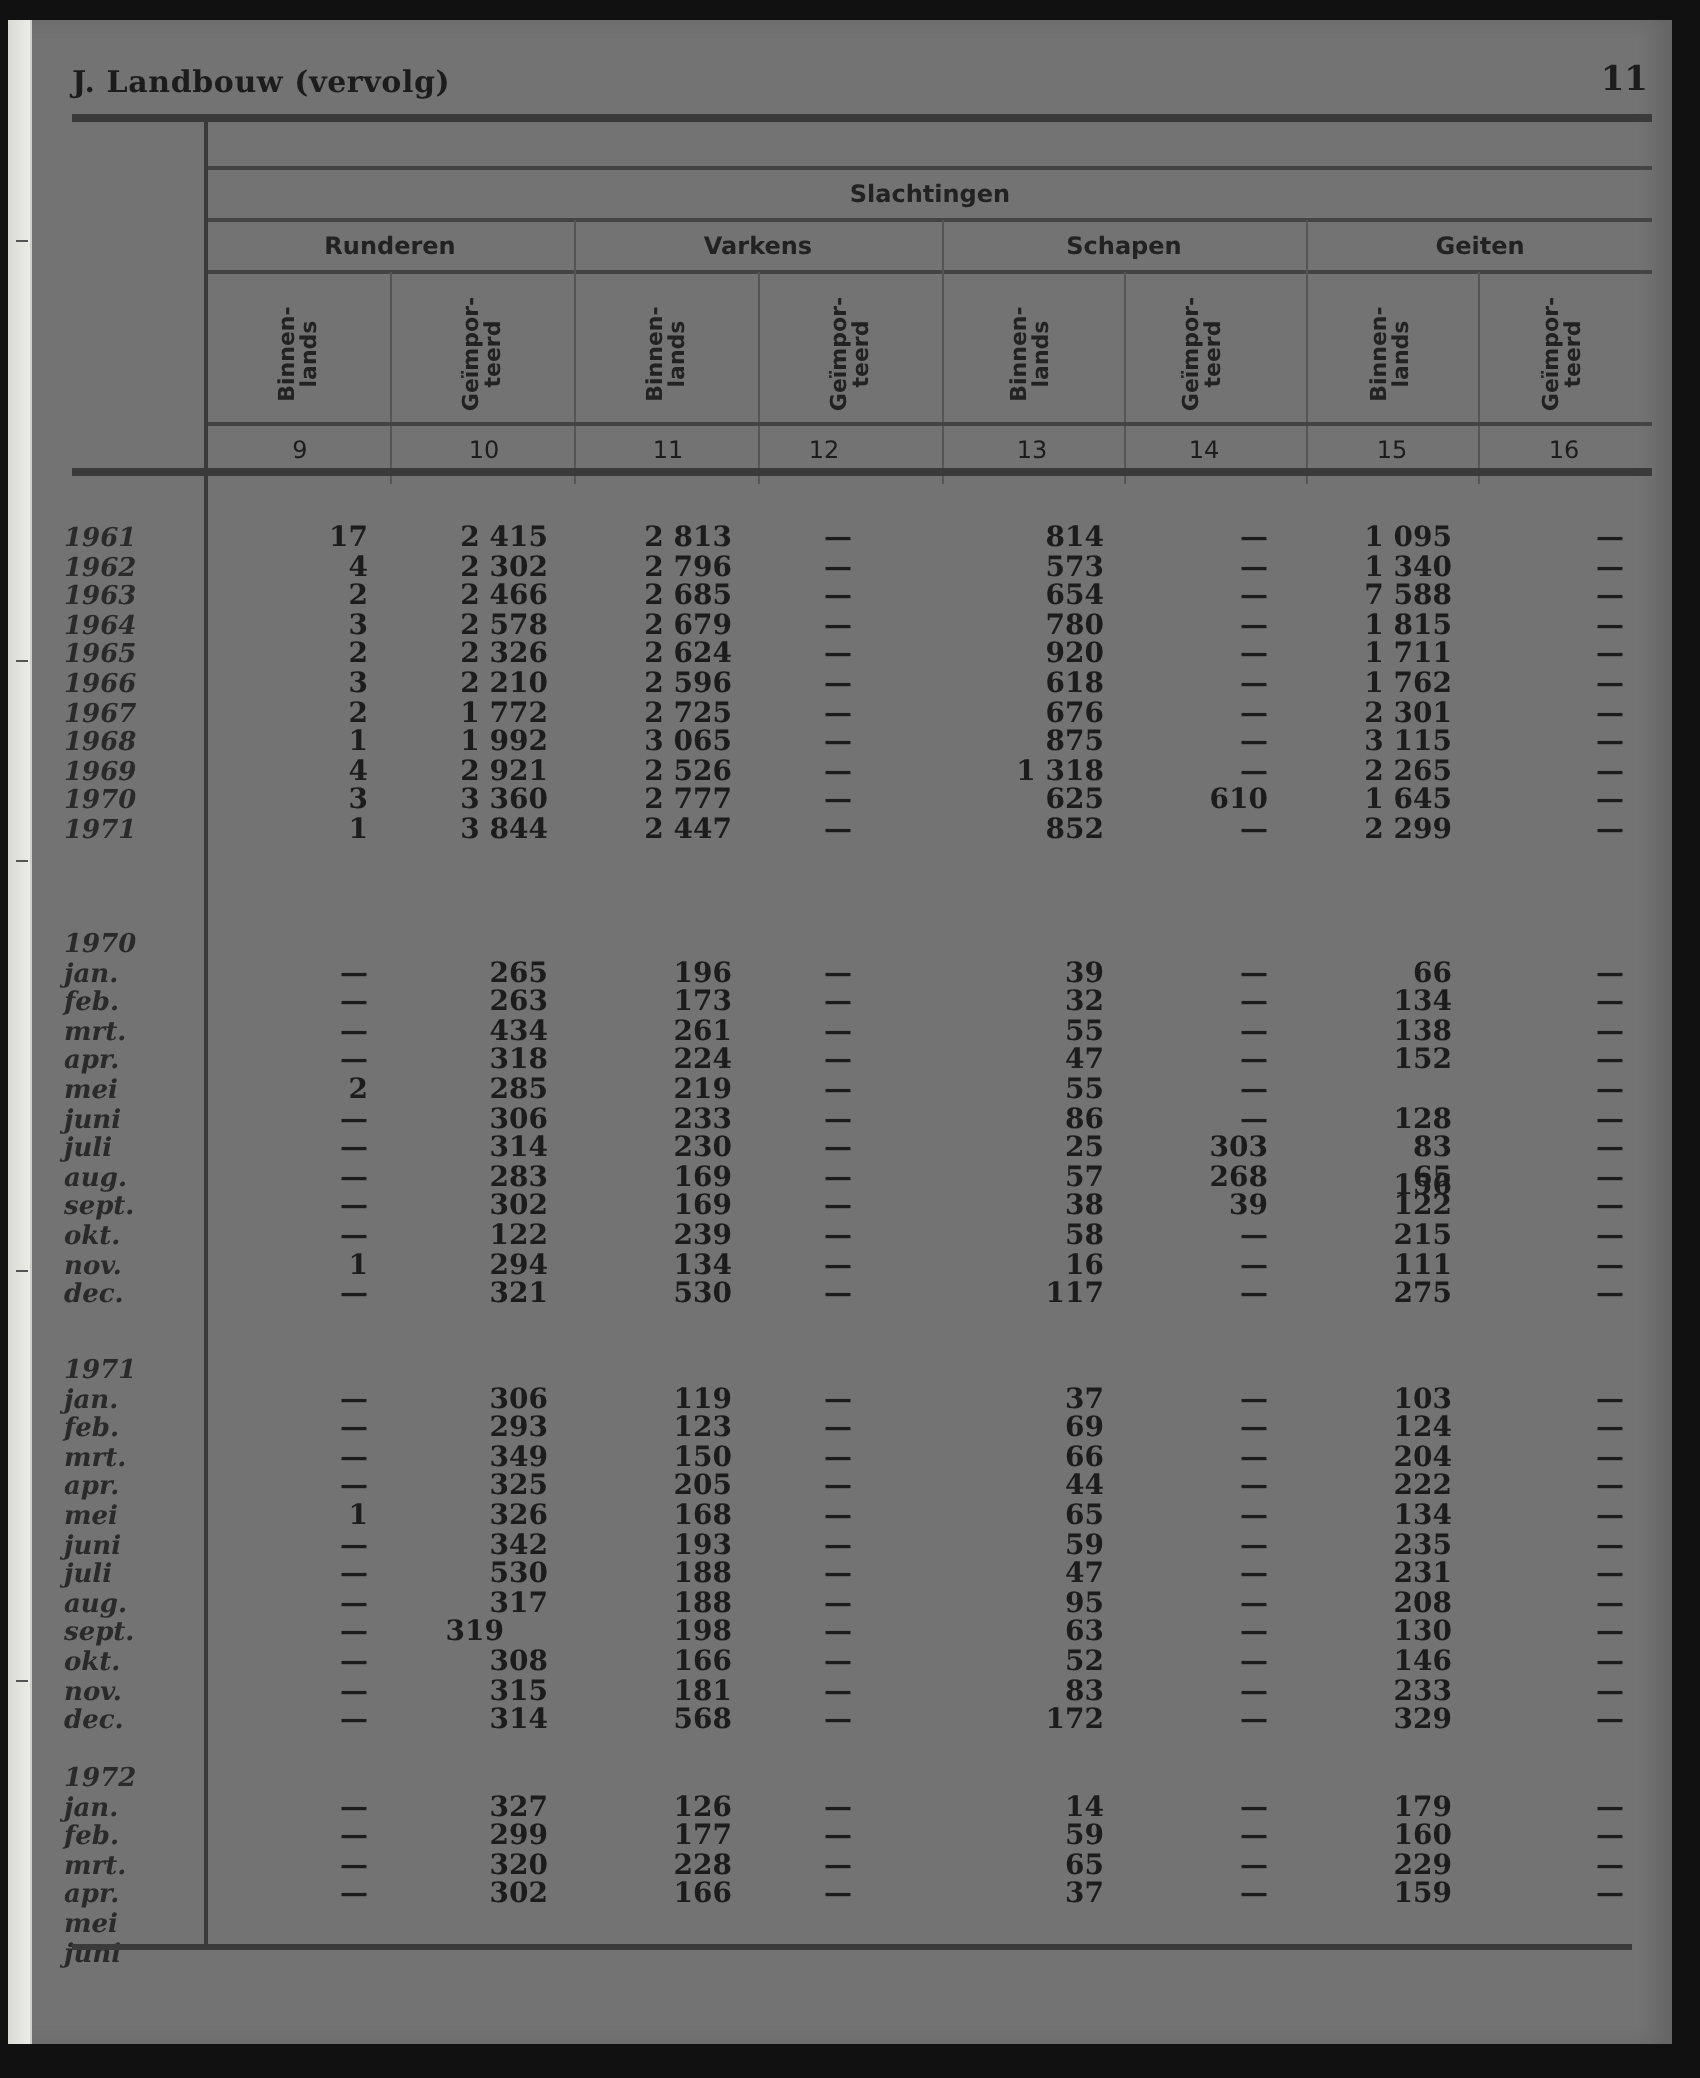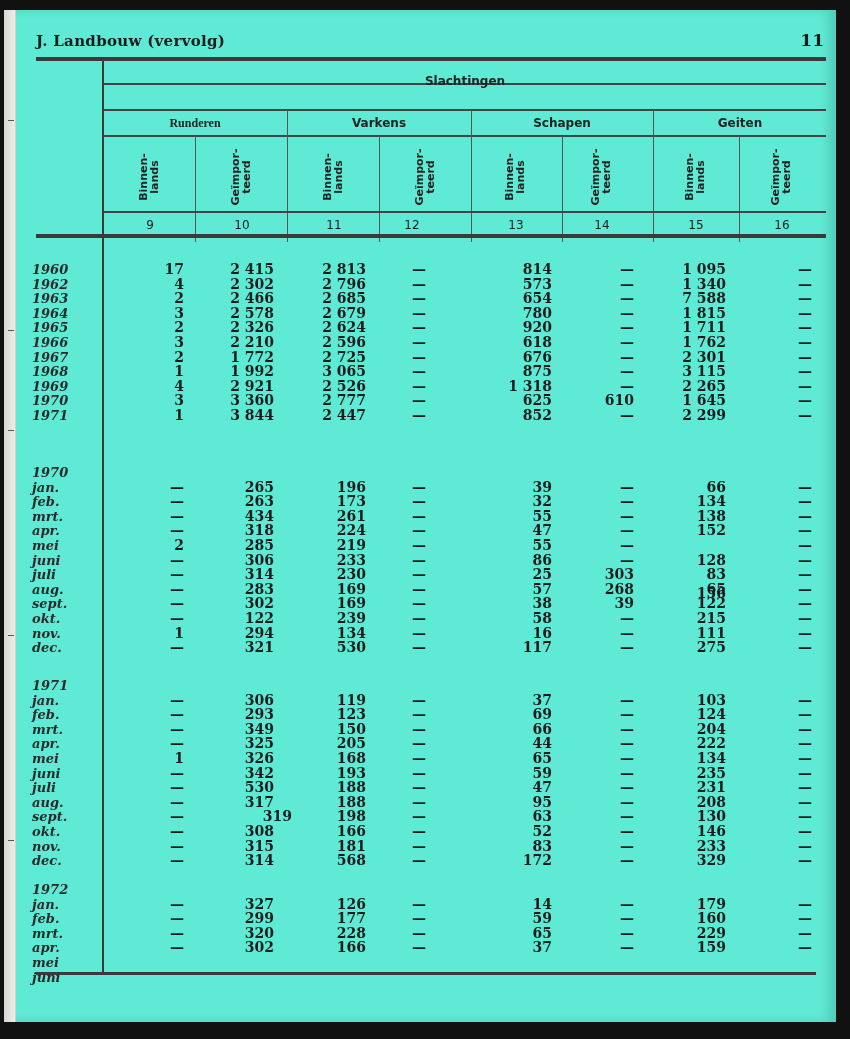--- a/index.html
+++ b/index.html
@@ -1,21 +1,21 @@
 <!DOCTYPE html>
 <html><head>
 <meta charset="utf-8">
 <style>
   * { box-sizing: border-box; margin: 0; padding: 0; }
   html, body { width: 850px; height: 1039px; overflow: hidden; background: #111; }
   body { position: relative; font-family: "DejaVu Serif", serif; color: #1c1c1c; }
 
   .page {
     position: absolute; left: 4px; top: 10px; width: 832px; height: 1012px;
-    background: #5eead4;
+    background: #737373;
     box-shadow: inset -8px 0 10px rgba(0,0,0,0.12);
   }
   .page-edge {
     position: absolute; left: 0; top: 0; width: 12px; height: 100%;
     background: linear-gradient(to right, #d8d8d5, #ecece9);
     border-right: 1px solid #cfcfcc;
   }
   .margin-mark { position: absolute; left: 4px; width: 6px; height: 1px; background: #555; }
 
   .running-head {
@@ -67,24 +67,24 @@
   <div class="margin-mark" style="top:625px"></div>
   <div class="margin-mark" style="top:830px"></div>
 
   <div class="running-head">J. Landbouw (vervolg)</div>
   <div class="page-number">11</div>
 
   <div class="rule-thick" style="left:32px; top:47px; width:790px;"></div>
   <div class="vline" style="left:98px; top:49px; height:913px;"></div>
 
   <div class="rule-thin" style="left:100px; top:73px; width:722px;"></div>
-  <div class="hdr-text hdr-group" style="left:100px; top:64px; width:722px;">Slachtingen</div>
+  <div class="hdr-text hdr-group" style="left:100px; top:80px; width:722px;">Slachtingen</div>
   <div class="rule-thin" style="left:100px; top:99px; width:722px;"></div>
 
-  <div class="hdr-text hdr-group" style="left:100px; top:106px; width:182px;font-family:Liberation Serif, serif;">Runderen</div>
+  <div class="hdr-text hdr-group" style="left:100px; top:106px; width:182px;">Runderen</div>
   <div class="hdr-text hdr-group" style="left:284px; top:106px; width:182px;">Varkens</div>
   <div class="hdr-text hdr-group" style="left:468px; top:106px; width:180px;">Schapen</div>
   <div class="hdr-text hdr-group" style="left:650px; top:106px; width:172px;">Geiten</div>
   <div class="rule-thin" style="left:100px; top:125px; width:722px;"></div>
 
   <div class="vline-thin" style="left:283px; top:100px; height:132px;"></div>
   <div class="vline-thin" style="left:467px; top:100px; height:132px;"></div>
   <div class="vline-thin" style="left:649px; top:100px; height:132px;"></div>
 
   <div class="vline-thin" style="left:191px; top:126px; height:106px;"></div>
@@ -117,21 +117,21 @@
   <div class="colnum" style="left:388px; top:208px;">12</div>
   <div class="colnum" style="left:492px; top:208px;">13</div>
   <div class="colnum" style="left:578px; top:208px;">14</div>
   <div class="colnum" style="left:672px; top:208px;">15</div>
   <div class="colnum" style="left:758px; top:208px;">16</div>
 
   <div class="rule-thick" style="left:32px; top:224px; width:790px;"></div>
 
   <div class="rows" id="rows">
       <div class="row" style="top: 252px;">
-        <span class="label">1960</span>
+        <span class="label">1961</span>
         <span class="cell" style="right: 652px;">17</span>
         <span class="cell" style="right: 562px;">2 415</span>
         <span class="cell" style="right: 470px;">2 813</span>
         <span class="cell" style="right: 410px;">—</span>
         <span class="cell" style="right: 284px;">814</span>
         <span class="cell" style="right: 202px;">—</span>
         <span class="cell" style="right: 110px;">1 095</span>
         <span class="cell" style="right: 24px;">—</span>
       </div>
       <div class="row" style="top: 266.6px;">
@@ -466,21 +466,21 @@
         <span class="cell" style="right: 470px;">188</span>
         <span class="cell" style="right: 410px;">—</span>
         <span class="cell" style="right: 284px;">95</span>
         <span class="cell" style="right: 202px;">—</span>
         <span class="cell" style="right: 110px;">208</span>
         <span class="cell" style="right: 24px;">—</span>
       </div>
       <div class="row" style="top: 799.4px;">
         <span class="label">sept.</span>
         <span class="cell" style="right: 652px;">—</span>
-        <span class="cell" style="right: 544px;">319</span>
+        <span class="cell" style="right: 584px;">319</span>
         <span class="cell" style="right: 470px;">198</span>
         <span class="cell" style="right: 410px;">—</span>
         <span class="cell" style="right: 284px;">63</span>
         <span class="cell" style="right: 202px;">—</span>
         <span class="cell" style="right: 110px;">130</span>
         <span class="cell" style="right: 24px;">—</span>
       </div>
       <div class="row" style="top: 814px;">
         <span class="label">okt.</span>
         <span class="cell" style="right: 652px;">—</span>

